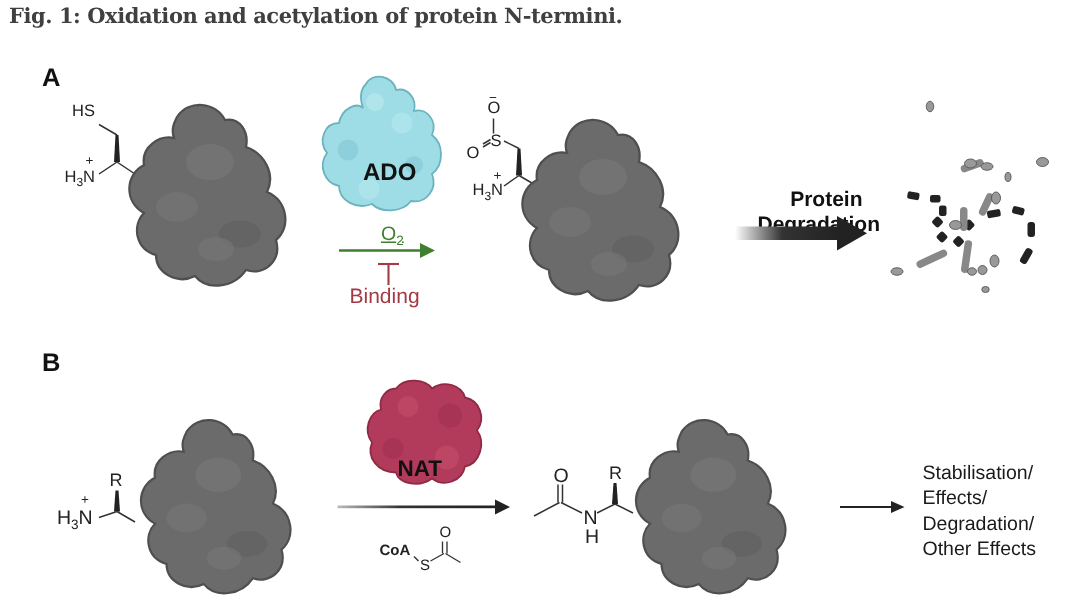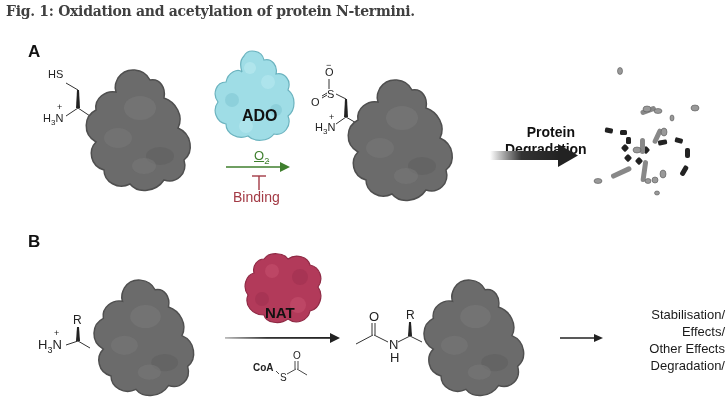--- a/index.html
+++ b/index.html
@@ -2,21 +2,21 @@
 <html><head>
 <meta charset="utf-8">
 <style>
   html, body { margin:0; padding:0; background:#ffffff; }
   body { width:727px; height:405px; position:relative; overflow:hidden; font-family:"Liberation Sans", sans-serif; }
   .abs { position:absolute; }
   .fig-title { left:6px; top:3px; font-family:"DejaVu Serif", serif; font-weight:bold; font-size:14px; color:#404040; letter-spacing:-0.3px; white-space:nowrap; }
   .panel-label { font-family:"Liberation Sans", sans-serif; font-weight:bold; font-size:17px; color:#111; }
   .chem { font-family:"Liberation Sans", sans-serif; font-size:11px; color:#222; }
   .bold-label { font-family:"Liberation Sans", sans-serif; font-weight:bold; color:#111; }
-  .outcome { font-family:"Liberation Sans", sans-serif; font-size:13px; color:#1a1a1a; text-align:right; line-height:17px; }
+  .outcome { font-family:"Liberation Sans", sans-serif; font-size:13px; color:#1a1a1a; text-align:left; line-height:17px; }
   svg { position:absolute; overflow:visible; }
 </style>
 </head>
 <body>
 
 <div class="abs fig-title">Fig. 1: Oxidation and acetylation of protein N-termini.</div>
 
 <div class="abs panel-label" style="left:28px;top:42px;">A</div>
 
 <div class="abs chem" style="left:48px;top:68px;">HS</div>
@@ -213,15 +213,15 @@
 </svg>
 
 <svg style="left:0;top:0;" width="727" height="405">
   <line x1="560" y1="338" x2="595" y2="338" stroke="#222" stroke-width="1.4"></line>
   <polygon points="594,334 603,338 594,342" fill="#222"></polygon>
 </svg>
 
 <div class="abs outcome" style="left:615px;top:306px;width:110px;">
   <div>Stabilisation/</div>
   <div>Effects/</div>
+  <div>Degradation/</div>
   <div>Other Effects</div>
-  <div>Degradation/</div>
 </div>
 
 </body></html>

